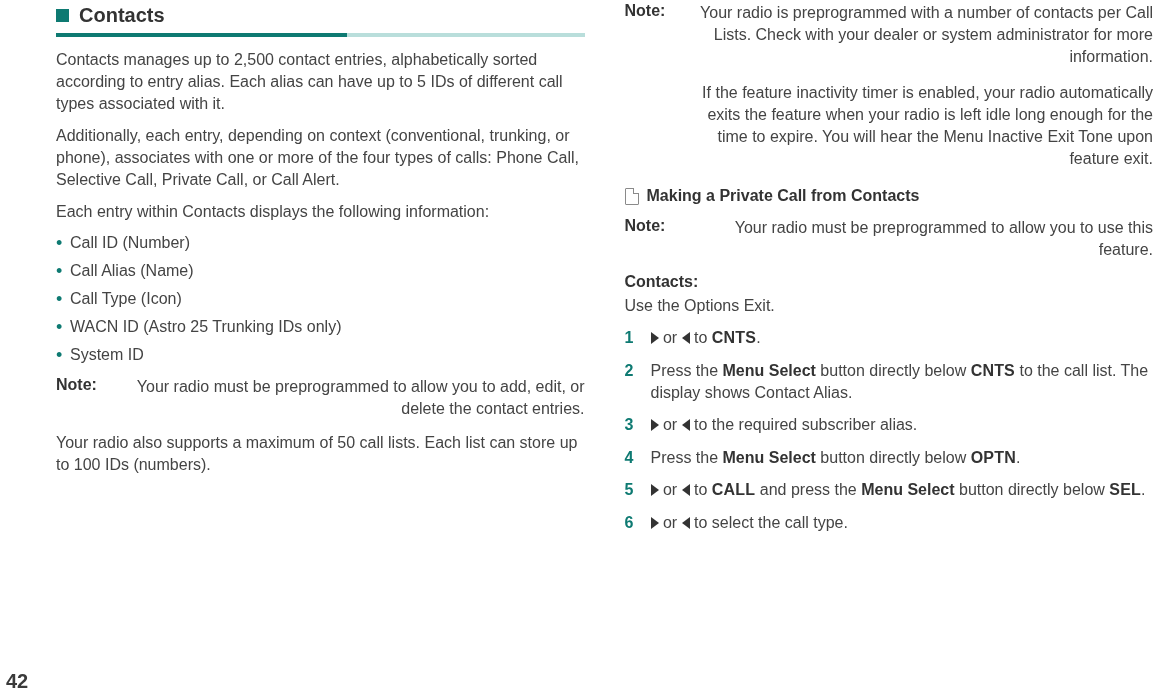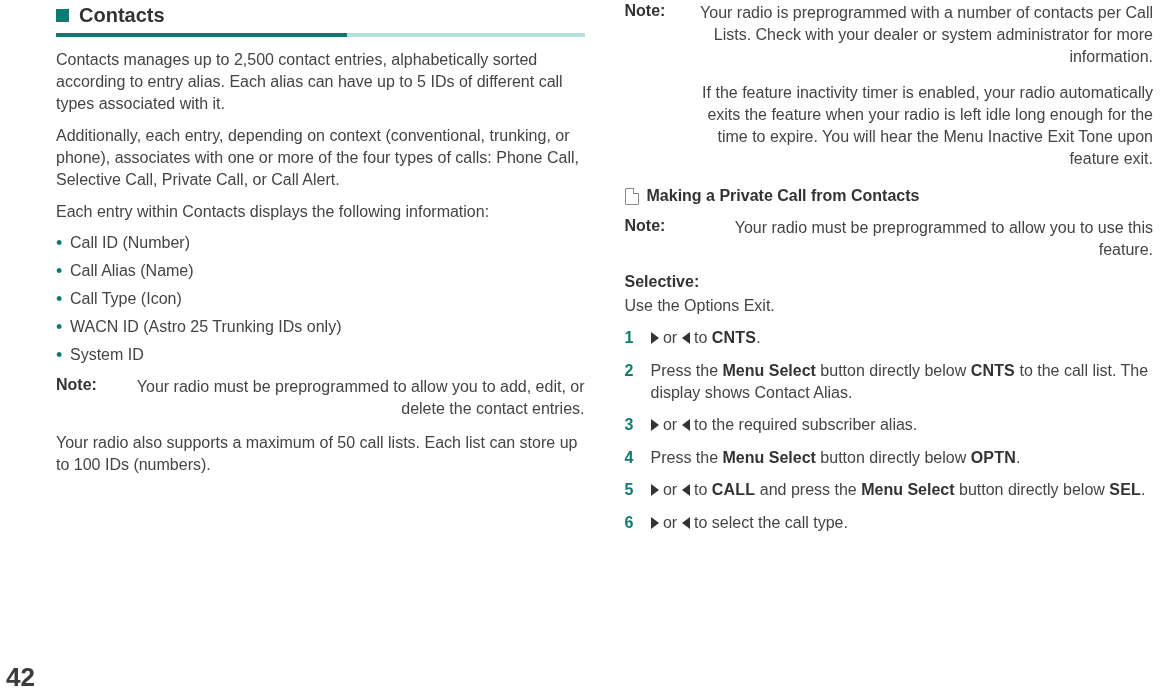--- a/index.html
+++ b/index.html
@@ -34,21 +34,21 @@
     color:#0e7a72;
     font-family: Arial, Helvetica, sans-serif;
     font-weight:bold;
     font-size:22px;
     white-space:nowrap;
   }
   .side-page {
     position:absolute;
     left:4px;
     bottom:0;
-    font-size:26px;
+    font-size:20px;
     font-weight:bold;
     color:#3b3b3b;
   }
   .columns {
     position:absolute;
     left:56px;
     top:2px;
     right:12px;
     bottom:10px;
     display:flex;
@@ -146,21 +146,21 @@
       <div class="subhead">
         <span class="doc-ic"></span>
         <span>Making a Private Call from Contacts</span>
       </div>
 
       <div class="note">
         <div class="note-label">Note:</div>
         <div class="note-body">Your radio must be preprogrammed to allow you to use this feature.</div>
       </div>
 
-      <div class="proc-label">Selective:</div>
+      <div class="proc-label">Contacts:</div>
       <p style="margin:4px 0">Use the Options Exit.</p>
 
       <ol class="steps">
 
         <li>
           <span class="nav"><svg viewBox="0 0 8 12">
                 <polygon points="0,0 8,6 0,12" fill="#333"></polygon>
               </svg></span><span> or </span><span class="nav"><svg viewBox="0 0 8 12">
                 <polygon points="8,0 0,6 8,12" fill="#333"></polygon>
               </svg></span><span> to </span><span class="disp">CNTS</span><span>.</span>

